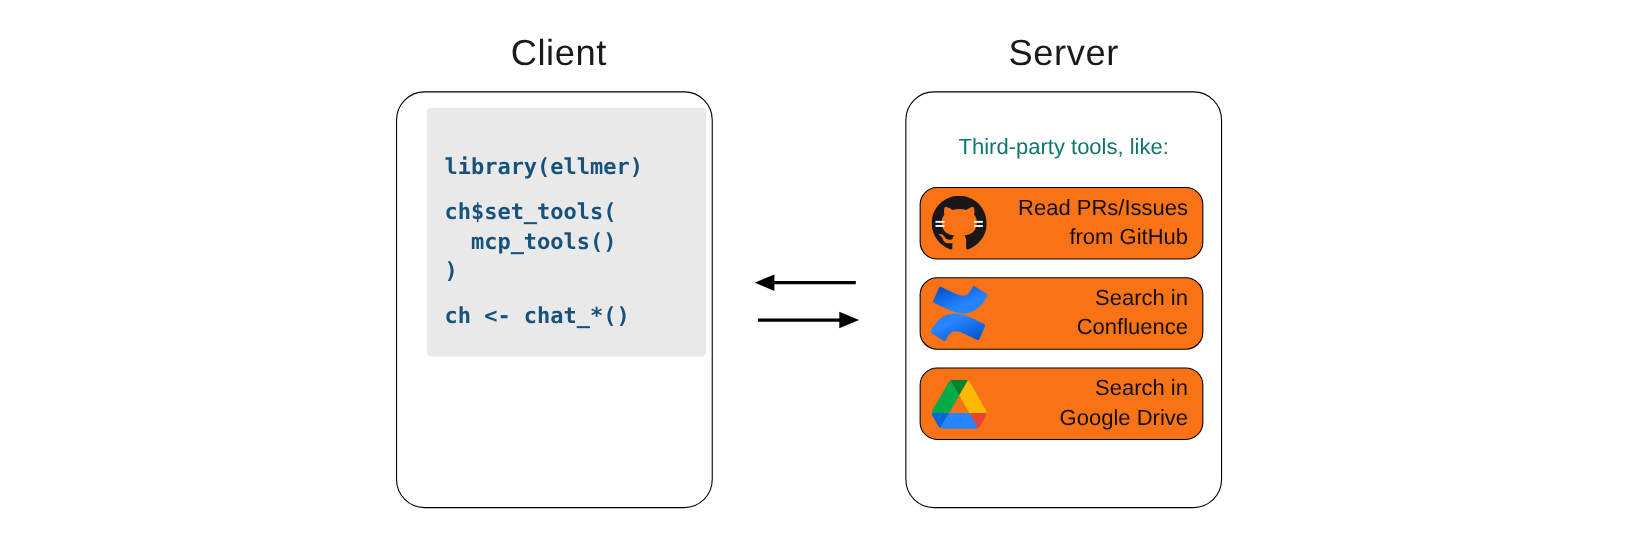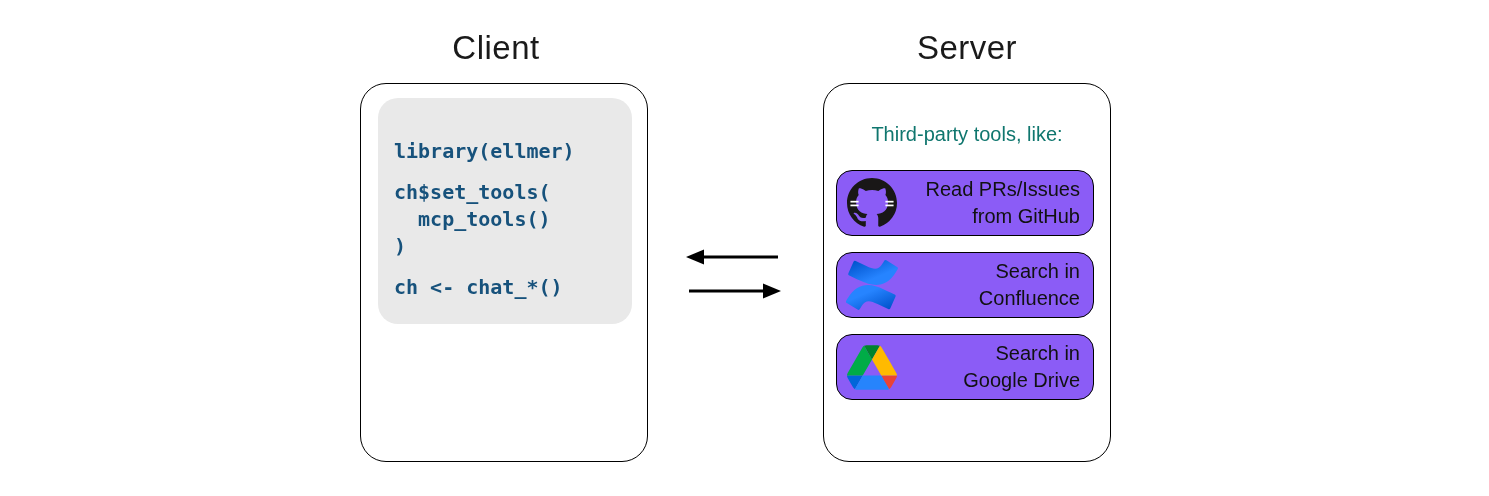--- a/index.html
+++ b/index.html
@@ -5,52 +5,52 @@
   * { margin:0; padding:0; box-sizing:border-box; }
   html,body { background:#ffffff; }
   body { font-family:"Liberation Sans", sans-serif; }
 
   .canvas { position:relative; width:1489px; height:496px; background:#ffffff; overflow:hidden; }
 
   .col-title {
     position:absolute; top:28px; font-size:33px; line-height:40px;
     color:#1a1a1a; text-align:center; font-weight:500; letter-spacing:0.5px;
   }
-  .client-title { left:352px; width:288px; }
+  .client-title { left:364px; width:288px; }
   .server-title { left:823px; width:288px; }
 
   .big-box {
     position:absolute; top:83px; height:379px; width:288px;
     background:#ffffff; border:1.6px solid #000000; border-radius:26px;
   }
   .client-box { left:360px; }
   .server-box { left:823px; }
 
   .code-block {
-    position:absolute; left:17px; top:14px; width:254px; height:226px;
-    background:#E9E9E9; border-radius:20px;
+    position:absolute; left:27px; top:14px; width:254px; height:226px;
+    background:#E9E9E9; border-radius:4px;
     padding:40px 0 0 16px;
   }
   .code-stmt {
     font-family:"DejaVu Sans Mono", monospace; font-weight:bold;
     font-size:20px; line-height:27px; color:#17527C;
     margin:0 0 14px 0; white-space:pre;
   }
 
   .arrows { position:absolute; left:680px; top:243px; }
 
   .tools-heading {
     margin-top:38px; text-align:center;
     font-size:20px; line-height:24px; color:#0f766e;
   }
   .cards { margin:24px 16px 0 12px; }
   .tool-card {
     display:flex; align-items:center; height:66px;
     border:1.6px solid #000000; border-radius:16px;
-    background:#8b5cf6; margin-bottom:16px;
+    background:#f97316; margin-bottom:16px;
   }
   .tool-icon {
     width:52px; height:52px; margin-left:9px; flex:0 0 auto;
     display:flex; align-items:center; justify-content:center;
   }
   .tool-label {
     flex:1; text-align:right; padding-right:13px;
     font-size:20px; line-height:27px; color:#111111; white-space:pre-line;
   }
 </style>

